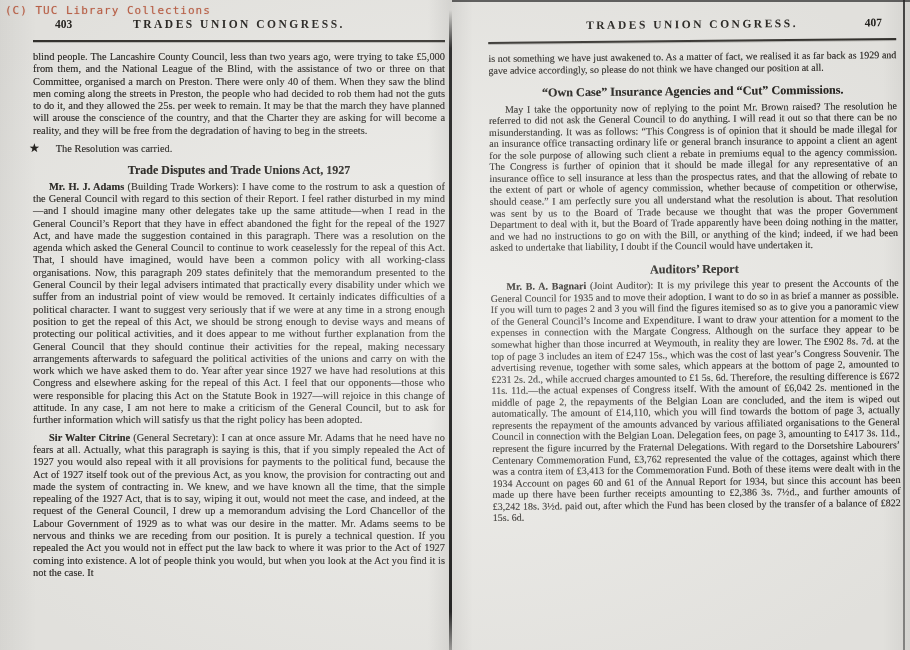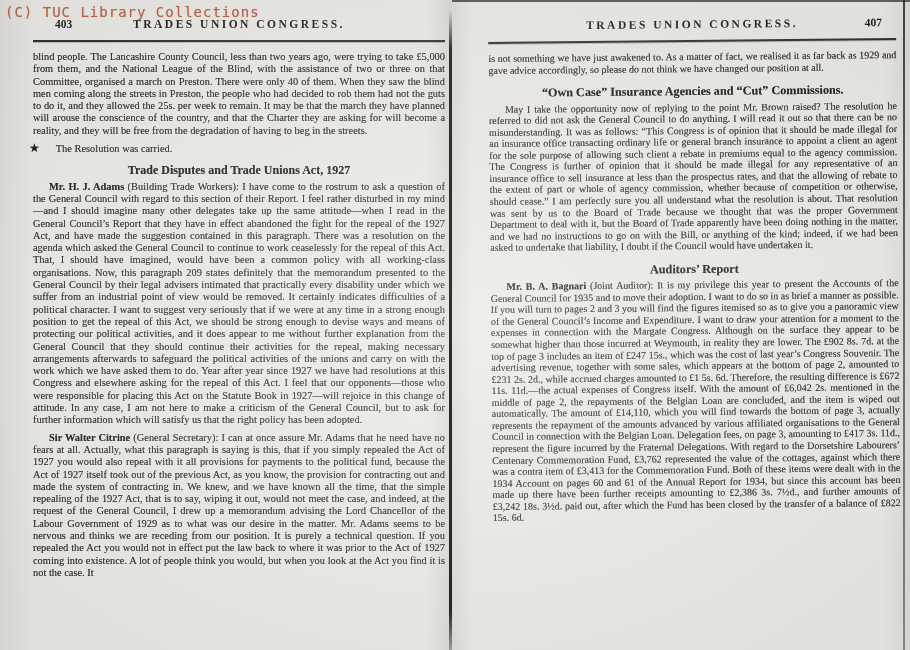--- a/index.html
+++ b/index.html
@@ -17,21 +17,21 @@
     content:"";position:absolute;inset:0;pointer-events:none;
     background:
       radial-gradient(ellipse at 50% 50%, rgba(255,255,255,0.25), rgba(0,0,0,0.04) 90%),
       linear-gradient(90deg, rgba(0,0,0,0.05) 0%, rgba(0,0,0,0) 4%, rgba(0,0,0,0) 47%, rgba(0,0,0,0.07) 49.4%, rgba(0,0,0,0) 52%, rgba(0,0,0,0) 97%, rgba(0,0,0,0.06) 100%);
     z-index:5;
   }
 
   .watermark{
     position:absolute;top:4px;left:5px;z-index:9;
     font-family:"DejaVu Sans Mono","Liberation Mono",monospace;
-    font-size:14px;letter-spacing:1px;
+    font-size:11px;letter-spacing:1px;
     color:#b04a2e;opacity:.85;
     text-shadow:0 0 1px rgba(176,74,46,.5);
   }
 
   .page{position:absolute;top:0;height:650px;background:#eae9e5;}
   .page-left{left:0;width:450px;}
   .page-right{left:452px;width:458px;}
 
   .gutter-line{position:absolute;left:449px;top:10px;width:3px;height:640px;z-index:6;
     background:linear-gradient(180deg, rgba(20,20,20,0) 0%, rgba(20,20,20,.85) 6%, rgba(20,20,20,.9) 94%, rgba(20,20,20,.3) 100%);}

